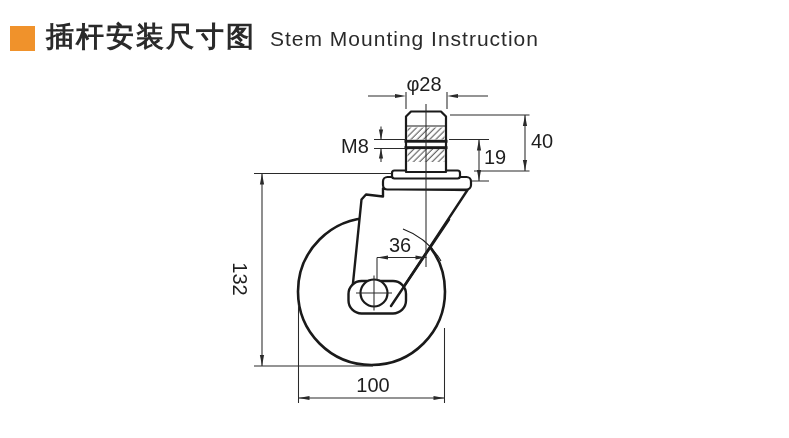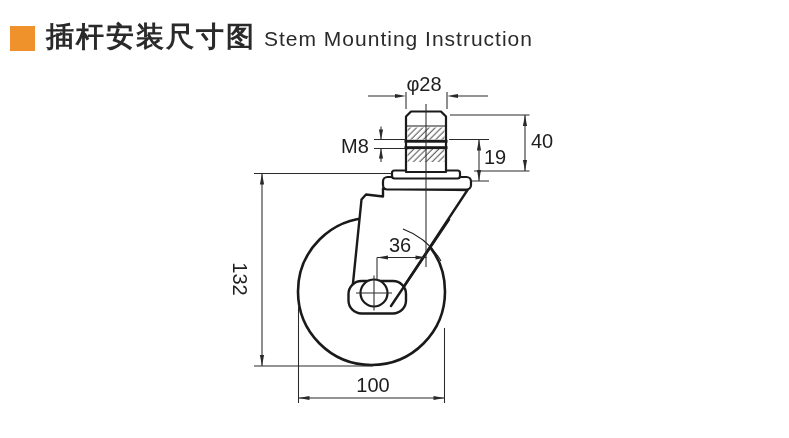--- a/index.html
+++ b/index.html
@@ -2,21 +2,21 @@
 <html><head>
 <meta charset="utf-8">
 <style>
   html,body{margin:0;padding:0;background:#ffffff;}
   .page{position:relative;width:638px;height:438px;background:#fff;overflow:hidden;
         font-family:"Liberation Sans", sans-serif;color:#1e1e1e;}
   .title-row{position:absolute;left:10px;top:18px;display:flex;align-items:center;}
   .bullet{width:25px;height:25px;background:#F0922B;margin-top:3px;flex:0 0 auto;}
   .title-zh{margin:0 0 0 11px;font-size:28px;font-weight:600;letter-spacing:2px;color:#2a2a2a;
             font-family:"DejaVu Sans","Liberation Sans",sans-serif;white-space:nowrap;}
-  .title-en{margin-left:8px;font-size:21px;font-weight:500;color:#2a2a2a;letter-spacing:1px;
+  .title-en{margin-left:14px;font-size:21px;font-weight:500;color:#2a2a2a;letter-spacing:1px;
             white-space:nowrap;padding-top:4px;}
   svg{position:absolute;left:0;top:0;}
   .outline{stroke:#1a1a1a;stroke-width:2.4;fill:#ffffff;stroke-linejoin:round;stroke-linecap:round;}
   .outline-thin{stroke:#1a1a1a;stroke-width:1.1;fill:none;}
   .dimline{stroke:#2a2a2a;stroke-width:1.05;fill:none;}
   .arrow{fill:#2a2a2a;stroke:none;}
   .dim-text{font-family:"Liberation Sans",sans-serif;font-size:20px;fill:#1e1e1e;}
 </style>
 </head>
 <body>

